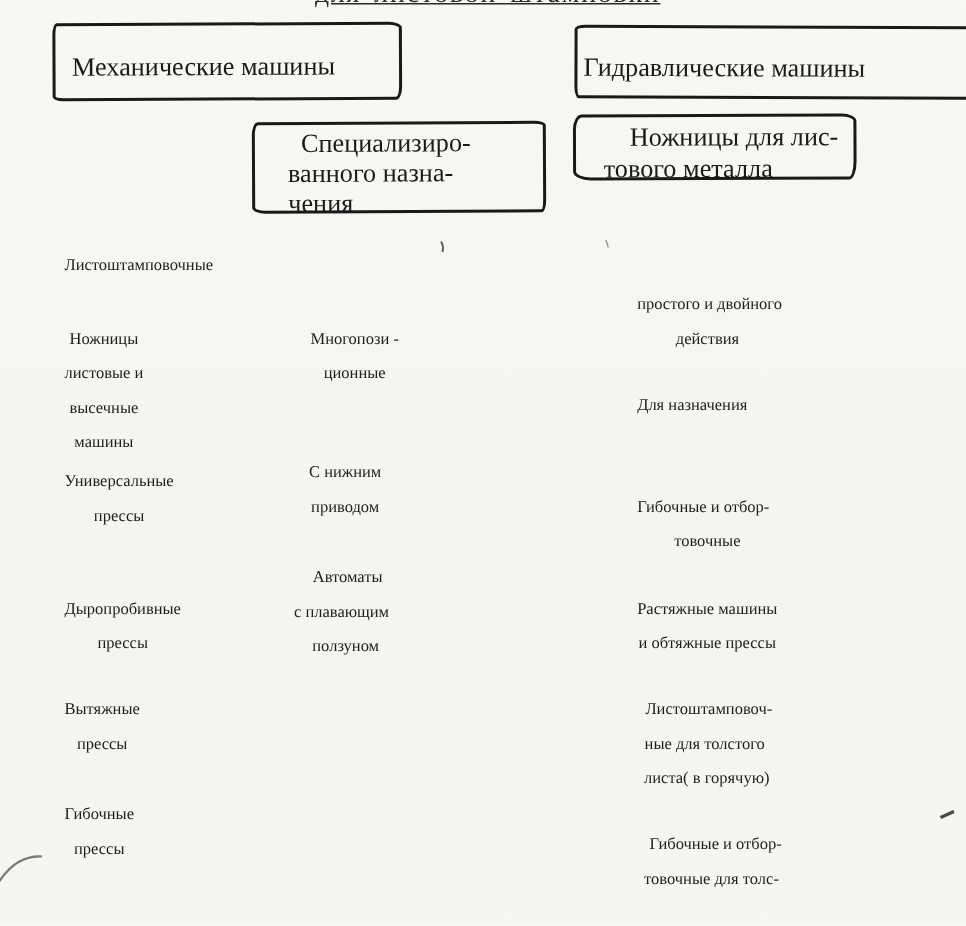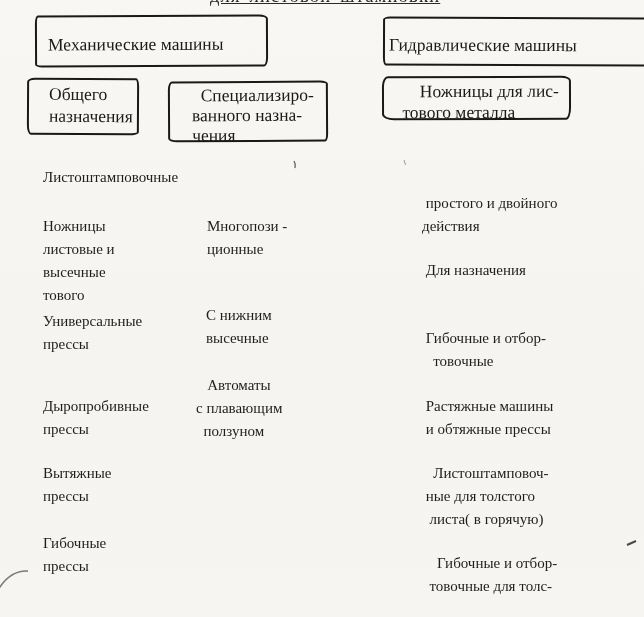--- a/index.html
+++ b/index.html
@@ -7,24 +7,25 @@
     position: relative;
     width: 644px;
     height: 617px;
     overflow: hidden;
     background: linear-gradient(180deg, #f8f7f4 0%, #f5f4f0 60%, #f6f5f1 100%);
     font-family: "Liberation Serif", "DejaVu Serif", serif;
     color: #1c1c1c;
   }
   .txt {
     position: absolute;
-    font-size: 15px;
+    font-size: 11px;
     line-height: 23px;
     white-space: pre;
     color: #1e1e1e;
+    text-align: center;
   }
   .clipped-title {
     position: absolute;
     left: 210px;
     top: -13px;
     font-size: 18.5px;
     line-height: 18px;
     letter-spacing: 1.2px;
     word-spacing: 3px;
     text-decoration: underline;
@@ -52,21 +53,21 @@
     border-radius: 7px 4px 8px 3px / 3px 9px 4px 8px;
     transform: rotate(0.2deg);
   }
   .box-gen {
     left: 27px; top: 78px; width: 112px; height: 57px;
     padding: 3px 0 0 20px; line-height: 22px;
     border-radius: 8px 3px 10px 4px / 4px 8px 3px 10px;
     transform: rotate(0.3deg);
   }
   .box-spec {
-    left: 168px; top: 81px; width: 160px; height: 61px;
+    left: 168px; top: 81px; width: 196px; height: 61px;
     padding: 2px 0 0 22px; line-height: 20px;
     border-radius: 4px 8px 3px 9px / 9px 3px 8px 4px;
     transform: rotate(-0.3deg);
   }
   .box-shears {
     left: 382px; top: 76px; width: 189px; height: 44px;
     padding: 3px 0 0 14px; line-height: 21px;
     border-radius: 6px 10px 5px 12px / 10px 5px 12px 6px;
     transform: rotate(-0.2deg);
   }
@@ -76,48 +77,46 @@
 <body>
 
 <div class="page">
 
   <div class="clipped-title">для листовой штамповки</div>
 
   <div class="box box-mech">Механические машины</div>
 
   <div class="box box-hydr">Гидравлические машины</div>
 
-  <div class="box box-gen">Общего
-назначения</div>
 
   <div class="box box-spec">  Специализиро-
 ванного назна-
 чения</div>
 
   <div class="box box-shears">     Ножницы для лис-
  тового металла</div>
 
   <div class="txt" style="left:43px; top:166px;">Листоштамповочные</div>
   <div class="txt" style="left:43px; top:215px;">Ножницы
 листовые и
 высечные
-тового</div>
+машины</div>
   <div class="txt" style="left:43px; top:310px;">Универсальные
 прессы</div>
   <div class="txt" style="left:43px; top:395px;">Дыропробивные
 прессы</div>
   <div class="txt" style="left:43px; top:462px;">Вытяжные
 прессы</div>
   <div class="txt" style="left:43px; top:532px;">Гибочные
 прессы</div>
 
   <div class="txt" style="left:207px; top:215px;">Многопози -
 ционные</div>
   <div class="txt" style="left:206px; top:304px;">С нижним
-высечные</div>
+приводом</div>
   <div class="txt" style="left:196px; top:374px;">   Автоматы
 с плавающим
   ползуном</div>
 
   <div class="txt" style="left:422px; top:192px;"> простого и двойного
 действия</div>
   <div class="txt" style="left:422px; top:259px;"> Для назначения</div>
   <div class="txt" style="left:422px; top:327px;"> Гибочные и отбор-
    товочные</div>
   <div class="txt" style="left:422px; top:395px;"> Растяжные машины

